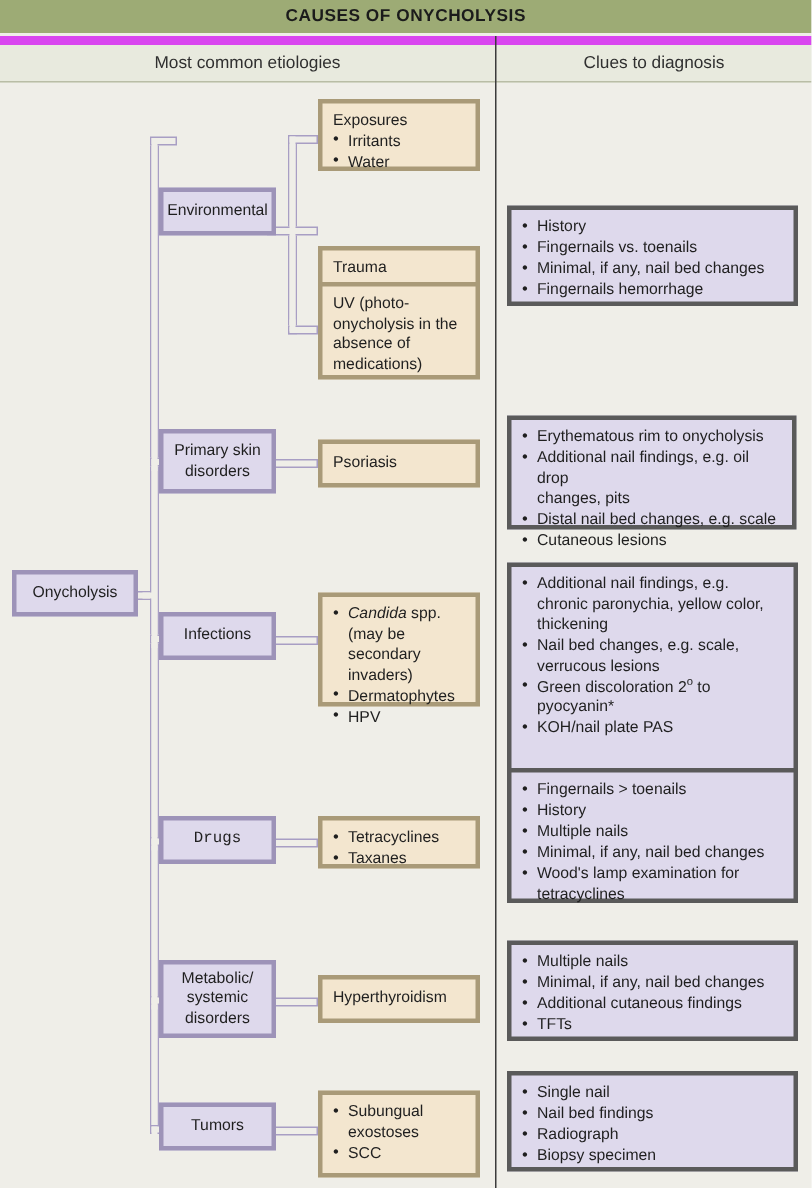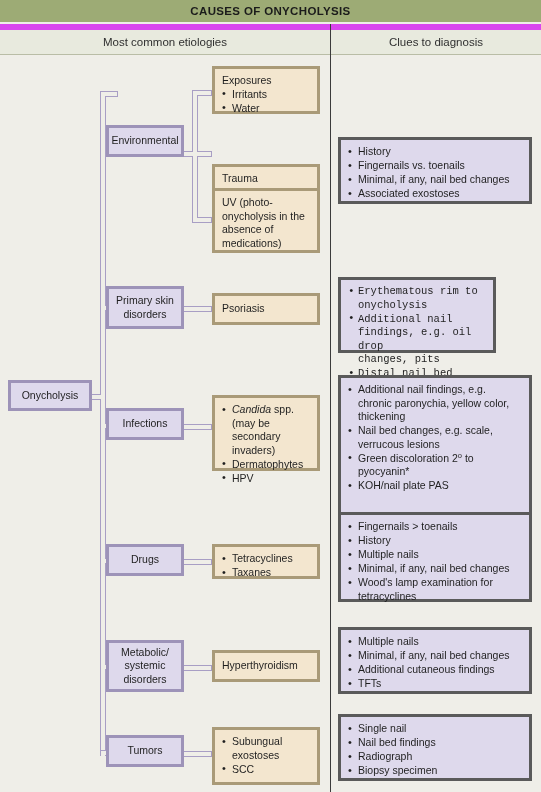--- a/index.html
+++ b/index.html
@@ -223,21 +223,21 @@
     </div>
 
     <div class="node purple centered" style="left:106px; top:231px; width:78px; height:43px; padding:0 3px;">
       <span>Primary skin disorders</span>
     </div>
 
     <div class="node purple centered" style="left:106px; top:353px; width:78px; height:32px;text-align:right;">
       <span>Infections</span>
     </div>
 
-    <div class="node purple centered" style="left:106px; top:489px; width:78px; height:32px;">
+    <div class="node purple centered" style="left:106px; top:489px; width:78px; height:32px;font-family:Liberation Mono, monospace;">
       <span>Drugs</span>
     </div>
 
     <div class="node purple centered" style="left:106px; top:585px; width:78px; height:52px; padding:0 3px;">
       <span>Metabolic/ systemic disorders</span>
     </div>
 
     <div class="node purple centered" style="left:106px; top:680px; width:78px; height:32px;">
       <span>Tumors</span>
     </div>
@@ -286,25 +286,25 @@
         <li>Subungual<br>exostoses</li>
         <li>SCC</li>
       </ul>
     </div>
 
     <div class="node clue lefttext" style="left:338px; top:82px; width:194px; height:67px;">
       <ul class="blist">
         <li>History</li>
         <li>Fingernails vs. toenails</li>
         <li>Minimal, if any, nail bed changes</li>
-        <li>Associated exostoses</li>
-      </ul>
-    </div>
-
-    <div class="node clue lefttext" style="left:338px; top:222px; width:158px; height:76px;font-family:Liberation Mono, monospace;">
+        <li>Fingernails hemorrhage</li>
+      </ul>
+    </div>
+
+    <div class="node clue lefttext" style="left:338px; top:222px; width:193px; height:76px;">
       <ul class="blist">
         <li>Erythematous rim to onycholysis</li>
         <li>Additional nail findings, e.g. oil drop<br>changes, pits</li>
         <li>Distal nail bed changes, e.g. scale</li>
         <li>Cutaneous lesions</li>
       </ul>
     </div>
 
     <div class="node clue lefttext" style="left:338px; top:320px; width:194px; height:147px;">
       <ul class="blist">

